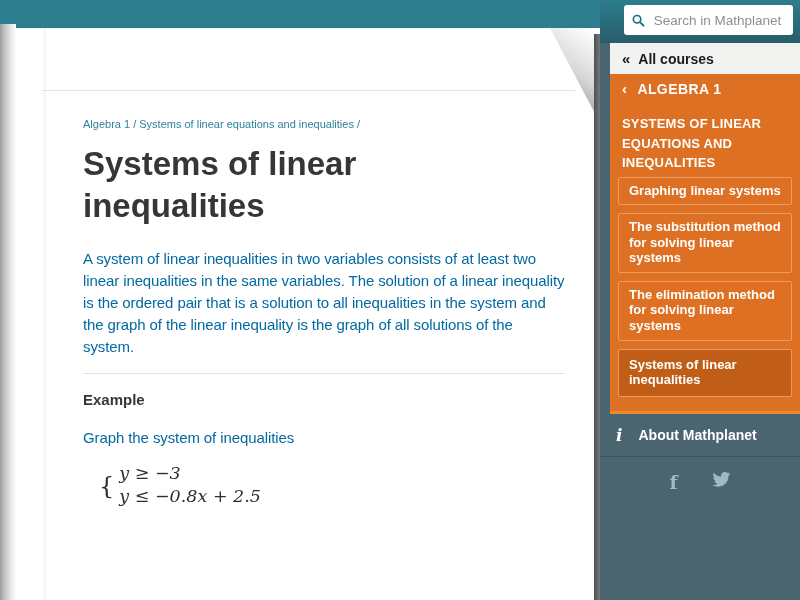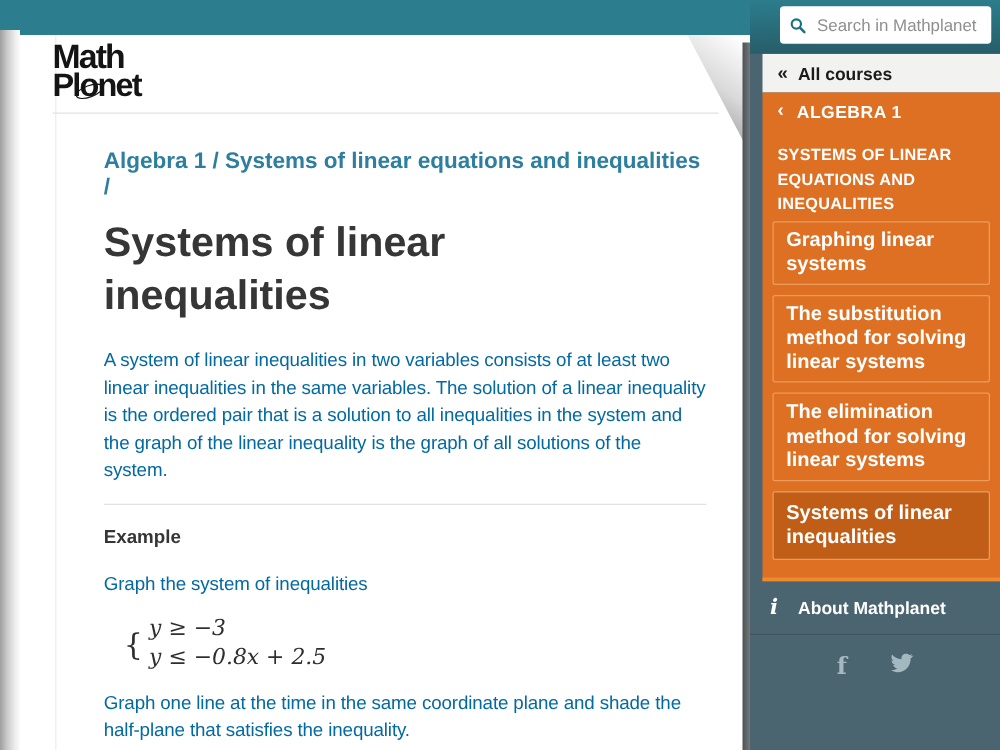--- a/index.html
+++ b/index.html
@@ -26,21 +26,21 @@
         letter-spacing:-1.5px;cursor:pointer;}
   .logo .l1{font-size:27px;}
   .logo .l2{font-size:26px;margin-top:2px;}
   .planet{position:relative;display:inline-block;}
   .planet::after{content:"";position:absolute;left:-4px;top:46%;width:calc(100% + 7px);height:36%;
         border:1.5px solid #141414;border-radius:50%;transform:rotate(-20deg);}
   .logo-rule{position:absolute;left:26px;right:26px;top:62px;border-top:1px solid #e2e2e2;}
 
   
   .content{position:absolute;left:67px;top:90px;width:482px;}
-  .breadcrumb{font-size:18px;color:#2e7f9d;font-weight:bold;}
+  .breadcrumb{font-size:11px;color:#2e7f9d;}
   .breadcrumb a{color:#2e7f9d;text-decoration:none;cursor:pointer;}
   .title{margin:13px 0 0;font-size:33px;line-height:42px;font-weight:bold;color:#363636;width:350px;}
   .para{margin:21px 0 0;font-size:15px;line-height:22px;color:#0369a1;letter-spacing:-0.1px;}
   .rule2{margin-top:15px;border-top:1px solid #e2e2e2;}
   .example-h{margin:17px 0 0;font-size:15px;font-weight:bold;color:#363636;}
   .math{margin:13px 0 0 16px;display:flex;align-items:center;
         font-family:"DejaVu Serif",serif;font-style:italic;font-size:17.5px;color:#2e2e2e;}
   .math .brace{font-size:24px;margin-right:5px;font-style:normal;transform:translateY(1px);}
   .math .rows div{line-height:23px;}
 
@@ -58,44 +58,40 @@
   .all-courses .chev{font-size:15px;}
   .course-panel{margin-left:10px;background:#dd7022;color:#fff;padding-bottom:6px;
            border-bottom:3px solid #ed8a2f;}
   .course-header{display:flex;align-items:center;gap:10px;padding:6px 12px;font-size:14px;
            letter-spacing:.4px;cursor:pointer;}
   .course-header .chev{font-size:15px;font-weight:bold;}
   .section-title{padding:11px 12px 4px;font-size:13px;line-height:1.5;letter-spacing:.2px;}
   .overview-btn{margin:6px 8px 10px;padding:3px 0 4px;border:1px solid rgba(255,236,210,.55);border-radius:2px;
            text-align:center;font-size:13px;color:#fbe0bd;cursor:pointer;}
   .nav-item{margin:0 8px 8px;padding:5px 10px 6px;border:1px solid rgba(255,210,160,.45);border-radius:2px;
-           font-size:16px;line-height:1.2;cursor:pointer;}
+           font-size:13px;line-height:1.2;cursor:pointer;}
   .nav-item.active{background:#c05e17;border-color:rgba(255,210,160,.55);padding:7px 10px 8px;}
   .about-row{display:flex;align-items:center;gap:16px;padding:11px 0 11px 16px;color:#fff;font-size:14px;
            border-bottom:1px solid rgba(0,0,0,.16);cursor:pointer;}
   .info-i{font-family:"DejaVu Serif",serif;font-style:italic;font-weight:bold;font-size:17px;}
   .social-row{display:flex;justify-content:center;gap:34px;padding-top:14px;color:#a3b8bf;}
   .social-row .fb{font-family:"DejaVu Serif",serif;font-size:19px;font-weight:bold;cursor:pointer;}
   .social-row svg{cursor:pointer;}
 </style>
 </head>
 <body>
 
 <div class="screen">
 
   <div class="teal-top"></div>
   <div class="page-stack"></div>
 
   <div class="page">
     <div class="page-inner-edge"></div>
 
-    <div class="logo">
-      <div class="l1">Math</div>
-      <div class="l2"><span>Pl</span><span class="planet">o</span><span>net</span></div>
-    </div>
     <div class="logo-rule"></div>
 
     <div class="content">
       <div class="breadcrumb">
         <a>Algebra 1</a><span> / </span><a>Systems of linear equations and inequalities</a><span> /</span>
       </div>
 
       <h1 class="title" style="margin-top:13px;">Systems of linear inequalities</h1>
 
       <p class="para">A system of linear inequalities in two variables consists of at least two linear inequalities in the same variables. The solution of a linear inequality is the ordered pair that is a solution to all inequalities in the system and the graph of the linear inequality is the graph of all solutions of the system.</p>
@@ -107,21 +103,20 @@
       <p class="para" style="margin-top:19px;">Graph the system of inequalities</p>
 
       <div class="math">
         <span class="brace">{</span>
         <div class="rows">
           <div>y ≥ −3</div>
           <div>y ≤ −0.8x + 2.5</div>
         </div>
       </div>
 
-      <p class="para" style="margin-top:14px;">Graph one line at the time in the same coordinate plane and shade the half-plane that satisfies the inequality.</p>
 
     </div>
   </div>
 
   <div class="fold"></div>
   <div class="page-shadow"></div>
 
   <div class="sidebar">
     <div class="search-band">
       <div class="search-box">

